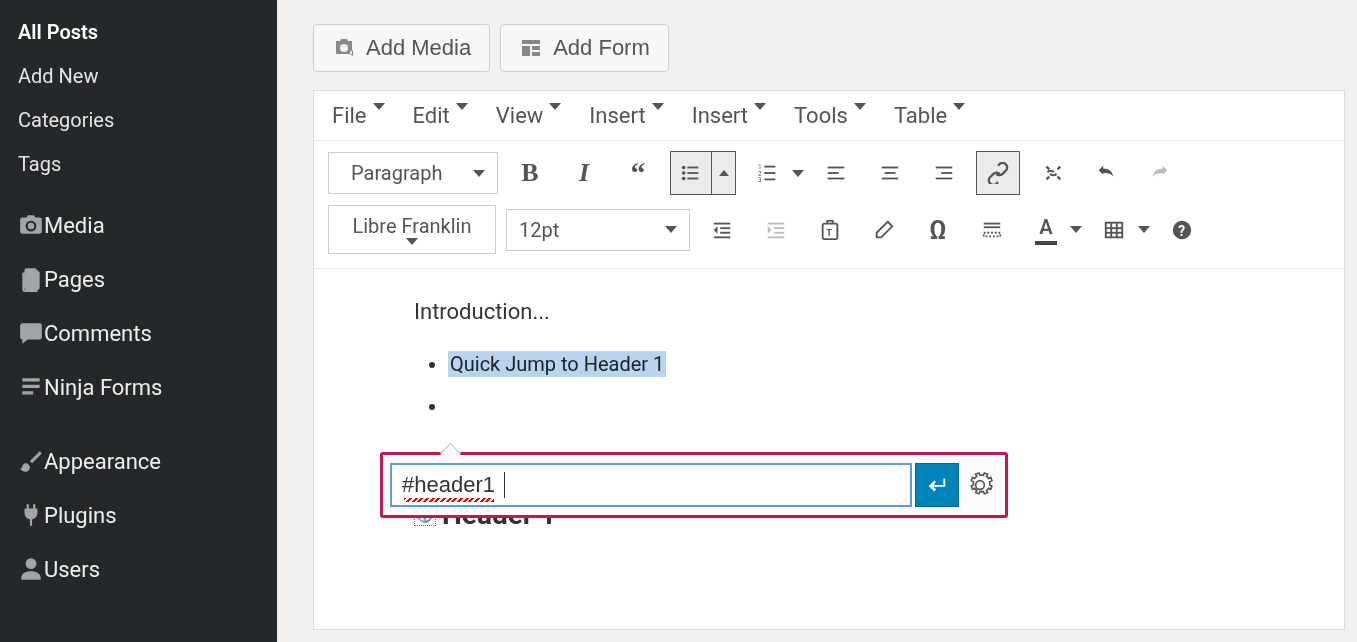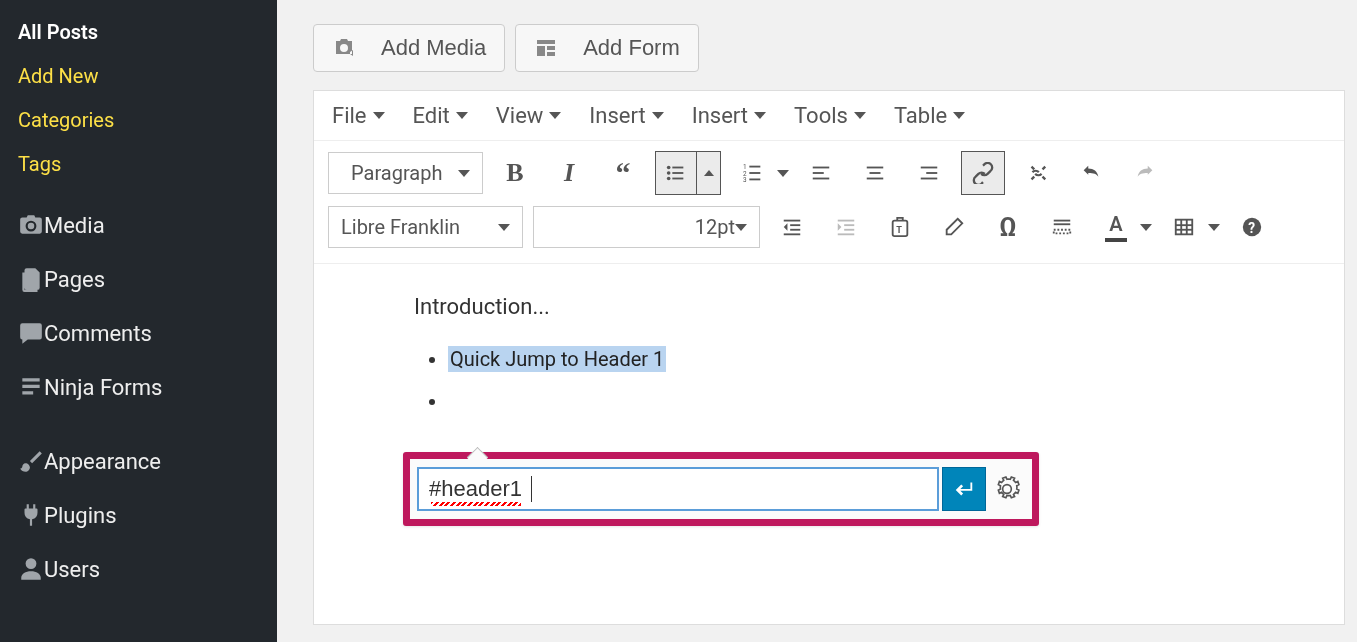--- a/index.html
+++ b/index.html
@@ -18,21 +18,21 @@
   color: #eee;
   height: 100%;
   padding-top: 10px;
 }
 .sidebar-sub {
   padding: 0 0 12px 0;
 }
 .sidebar-sub-item {
   padding: 10px 18px;
   font-size: 20px;
-  color: #fde047;
+  color: #e5e5e5;
   cursor: pointer;
 }
 .sidebar-sub-item.active {
   color: #fff;
   font-weight: 600;
 }
 .sidebar-item {
   display: flex;
   align-items: center;
   padding: 14px 18px;
@@ -58,21 +58,21 @@
 }
 .media-btn {
   background: #f7f7f7;
   border: 1px solid #ccc;
   border-radius: 4px;
   padding: 10px 18px;
   font-size: 22px;
   color: #555;
   display: flex;
   align-items: center;
-  gap: 25px;
+  gap: 10px;
   cursor: pointer;
 }
 .media-btn svg {
   width: 24px;
   height: 24px;
   fill: #888;
 }
 .editor-wrap {
   border: 1px solid #ddd;
   background: #fff;
@@ -81,21 +81,21 @@
   display: flex;
   gap: 28px;
   padding: 12px 18px;
   background: #fff;
   border-bottom: 1px solid #eee;
   font-size: 22px;
   color: #555;
 }
 .menu-item {
   display: flex;
-  align-items: center;
+  align-items: flex-start;
   gap: 6px;
   cursor: pointer;
 }
 .caret-down {
   width: 0; height: 0;
   border-left: 6px solid transparent;
   border-right: 6px solid transparent;
   border-top: 7px solid #555;
 }
 .toolbar {
@@ -114,23 +114,23 @@
   border: 1px solid #ccc;
   background: #fff;
   padding: 8px 12px;
   font-size: 20px;
   color: #555;
   display: flex;
   align-items: center;
   justify-content: space-between;
   cursor: pointer;
 }
-.tb-select.w-paragraph { width: 155px; padding-left: 22px; }
-.tb-select.w-font { width: 195px; }
-.tb-select.w-size { width: 227px; justify-content: flex-end; }
+.tb-select.w-paragraph { width: 170px; padding-left: 22px; }
+.tb-select.w-font { width: 168px; flex-direction: column; }
+.tb-select.w-size { width: 184px; }
 .tb-btn {
   width: 44px;
   height: 44px;
   display: flex;
   align-items: center;
   justify-content: center;
   color: #555;
   cursor: pointer;
   border: 1px solid transparent;
 }
@@ -178,28 +178,27 @@
 .selected-link {
   background: #b9d4f0;
   padding: 1px 2px;
   color: #222;
 }
 .link-toolbar {
   position: absolute;
   left: 380px;
   top: 452px;
   background: #fbfbfb;
-  border: 7px solid #be185d;
+  border: 3px solid #be185d;
   border-radius: 3px;
   padding: 8px;
   display: flex;
   align-items: center;
   gap: 4px;
   box-shadow: 0 1px 3px rgba(0,0,0,0.1);
-  margin-left: 23px;
 }
 .link-toolbar::before {
   content: "";
   position: absolute;
   top: -9px;
   left: 60px;
   width: 14px;
   height: 14px;
   background: #fbfbfb;
   border-left: 1px solid #bbb;

